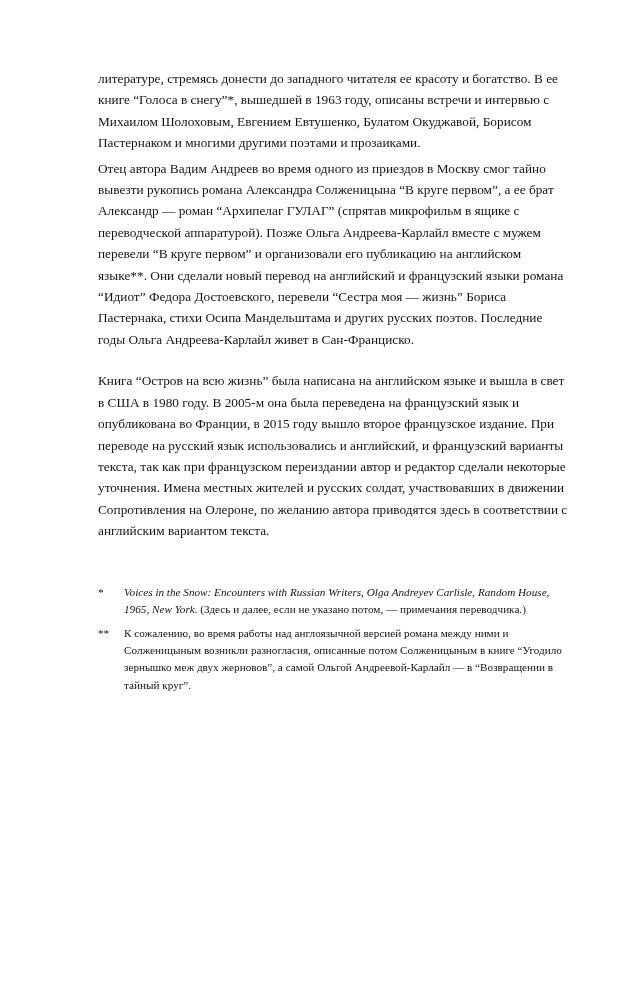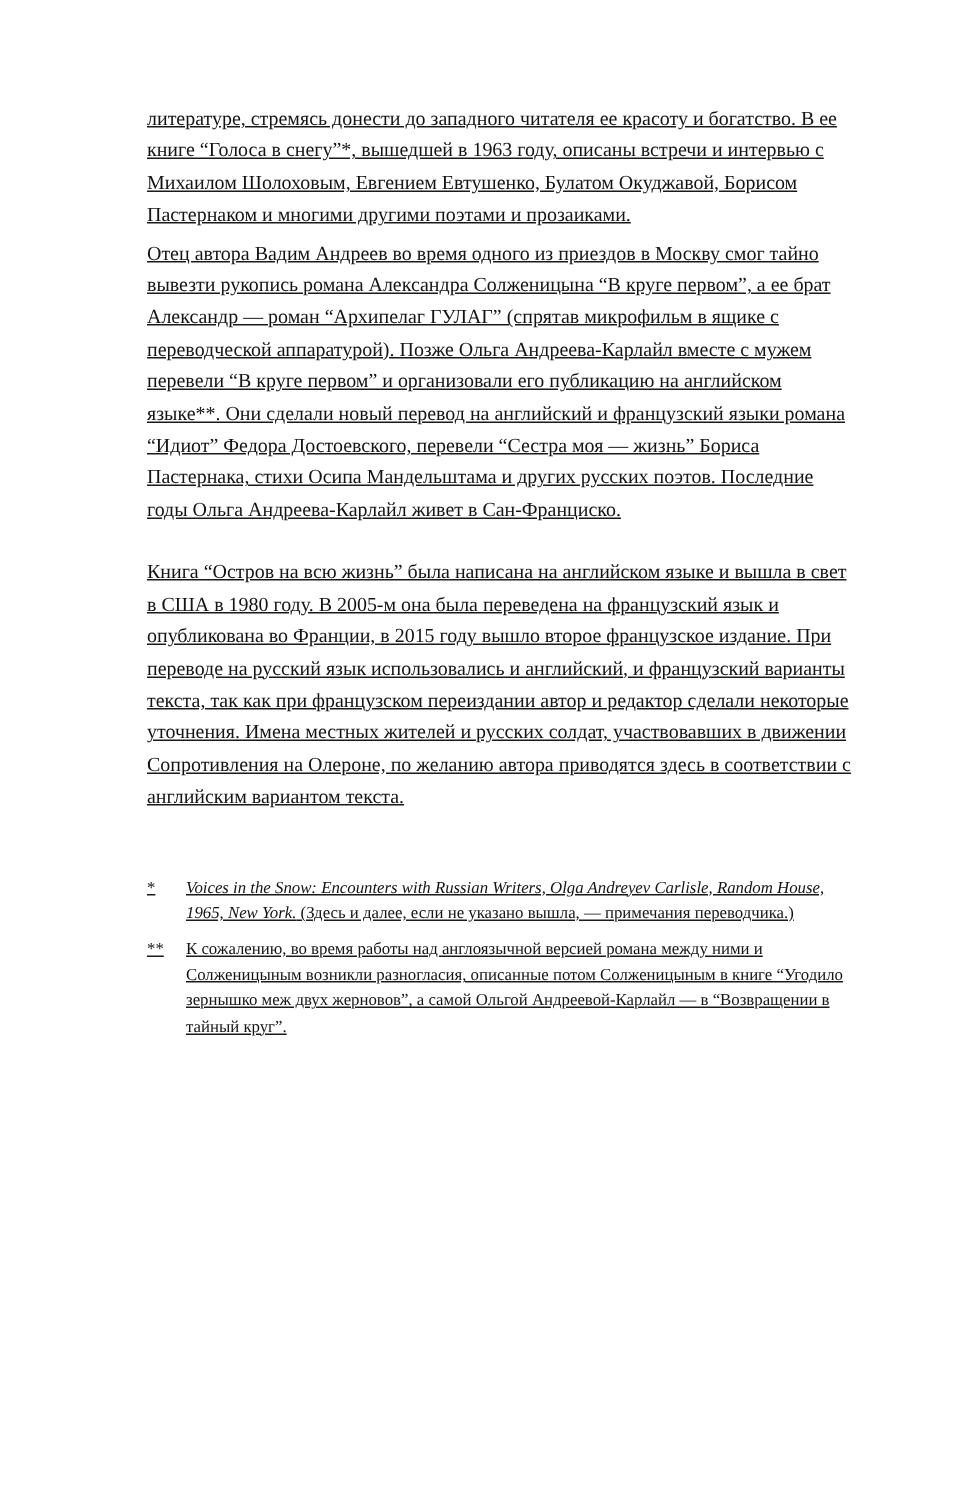--- a/index.html
+++ b/index.html
@@ -12,21 +12,20 @@
     background: #ffffff;
     font-family: "Liberation Serif", serif;
     color: #1a1a1a;
   }
   .page {
     position: relative;
     width: 644px;
     height: 1000px;
     box-sizing: border-box;
     padding: 68px 72px 0 98px;
-    text-decoration: underline;
   }
   .body-text {
     font-size: 13.3px;
     line-height: 21.4px;
     text-align: left;
     color: #141414;
   }
   .para {
     margin: 0;
     text-indent: 0;
@@ -70,21 +69,21 @@
     <p class="para">литературе, стремясь донести до западного читателя ее красоту и богатство. В ее книге “Голоса в снегу”*, вышедшей в 1963 году, описаны встречи и интервью с Михаилом Шолоховым, Евгением Евтушенко, Булатом Окуджавой, Борисом Пастернаком и многими другими поэтами и прозаиками.</p>
     <p class="para">Отец автора Вадим Андреев во время одного из приездов в Москву смог тайно вывезти рукопись романа Александра Солженицына “В круге первом”, а ее брат Александр — роман “Архипелаг ГУЛАГ” (спрятав микрофильм в ящике с переводческой аппаратурой). Позже Ольга Андреева-Карлайл вместе с мужем перевели “В круге первом” и организовали его публикацию на английском языке**. Они сделали новый перевод на английский и французский языки романа “Идиот” Федора Достоевского, перевели “Сестра моя — жизнь” Бориса Пастернака, стихи Осипа Мандельштама и других русских поэтов. Последние годы Ольга Андреева-Карлайл живет в Сан-Франциско.</p>
     <div class="gap"></div>
     <p class="para">Книга “Остров на всю жизнь” была написана на английском языке и вышла в свет в США в 1980 году. В 2005-м она была переведена на французский язык и опубликована во Франции, в 2015 году вышло второе французское издание. При переводе на русский язык использовались и английский, и французский варианты текста, так как при французском переиздании автор и редактор сделали некоторые уточнения. Имена местных жителей и русских солдат, участвовавших в движении Сопротивления на Олероне, по желанию автора приводятся здесь в соответствии с английским вариантом текста.</p>
   </div>
 
   <div class="footnotes">
 
     <div class="fn-row">
       <div class="fn-mark">*</div>
-      <div class="fn-text"><span class="ital">Voices in the Snow: Encounters with Russian Writers, Olga Andreyev Carlisle, Random House, 1965, New York.</span><span> (Здесь и далее, если не указано вышла, — примечания переводчика.)</span></div>
+      <div class="fn-text"><span class="ital">Voices in the Snow: Encounters with Russian Writers, Olga Andreyev Carlisle, Random House, 1965, New York.</span><span> (Здесь и далее, если не указано потом, — примечания переводчика.)</span></div>
     </div>
 
     <div class="fn-row">
       <div class="fn-mark">**</div>
       <div class="fn-text">К сожалению, во время работы над англоязычной версией романа между ними и Солженицыным возникли разногласия, описанные потом Солженицыным в книге “Угодило зернышко меж двух жерновов”, а самой Ольгой Андреевой-Карлайл — в “Возвращении в тайный круг”.</div>
     </div>
 
   </div>
 
 </div>

